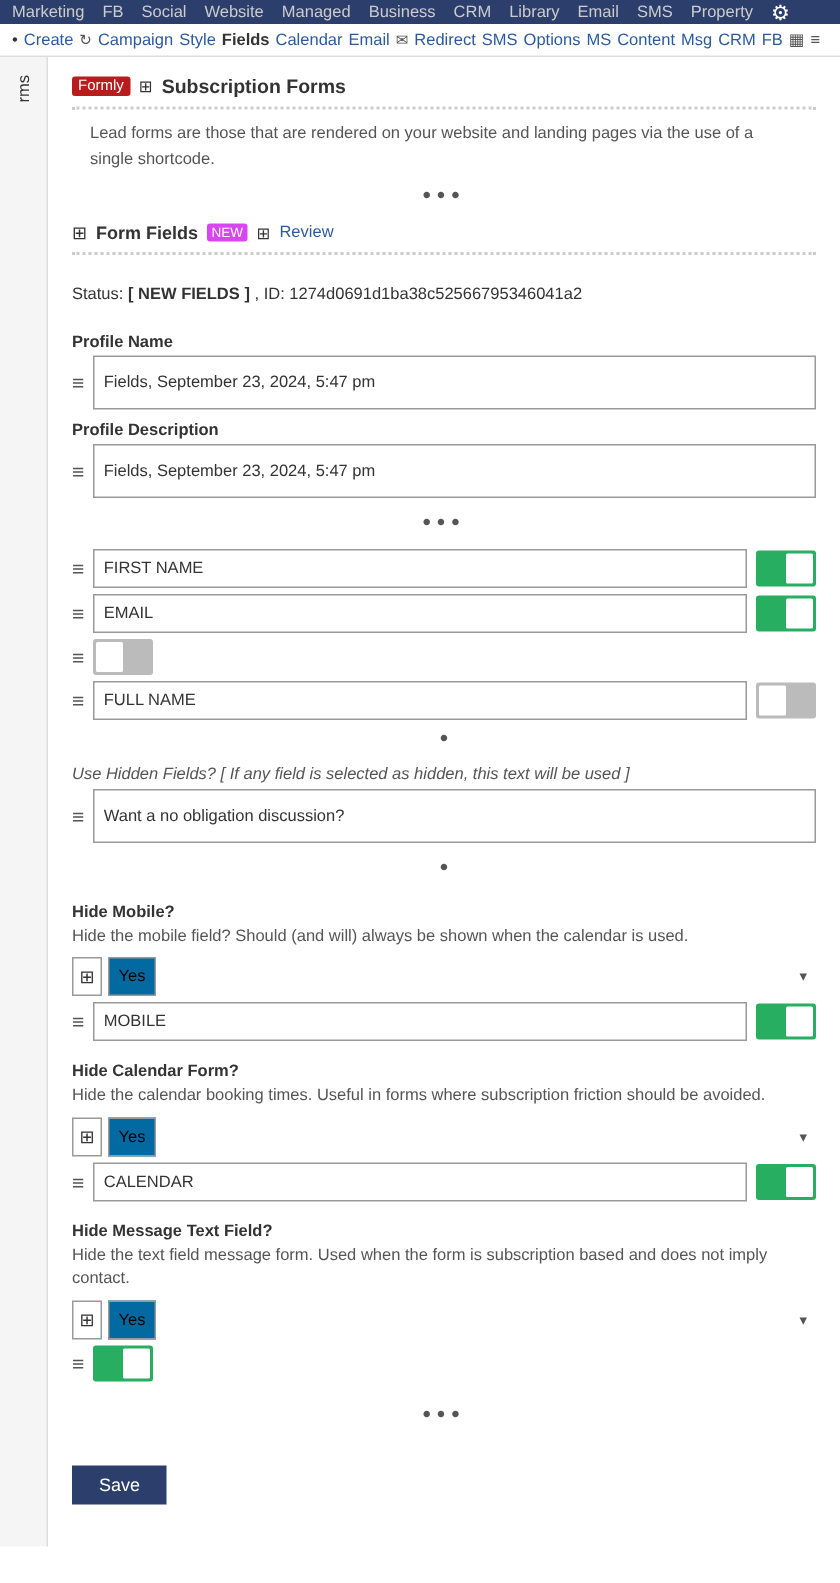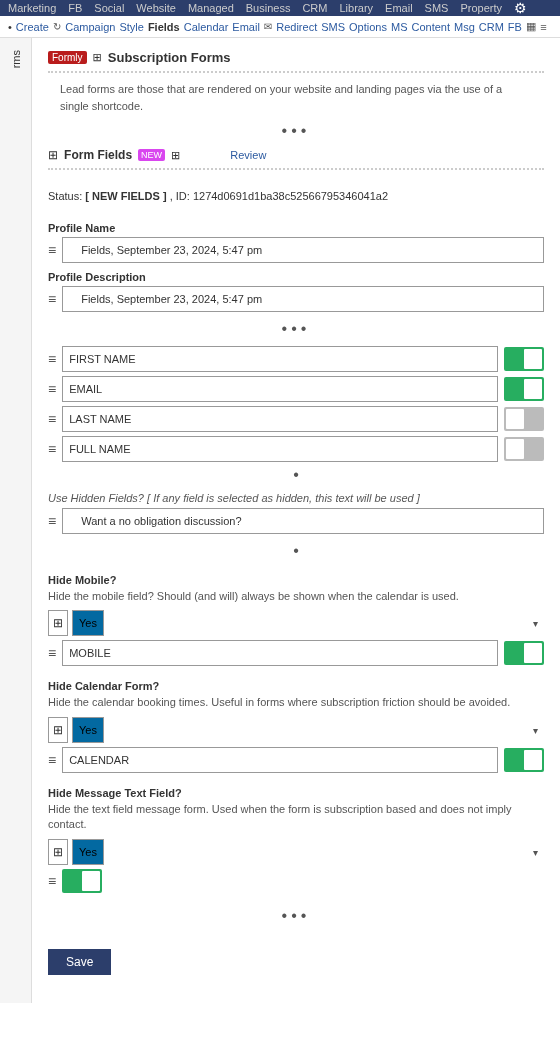--- a/index.html
+++ b/index.html
@@ -123,21 +123,20 @@
       padding: 1px 3px;
       border-radius: 2px;
     }
     .review-link {
       color: #2c5aa0;
       font-size: 11px;
       cursor: pointer;
       display: flex;
       align-items: center;
       gap: 2px;
-      margin-left: 44px;
     }
 
     
     .status-row {
       font-size: 11px;
       color: #333;
       margin: 20px 0;
     }
     .status-bold { font-weight: bold; }
 
@@ -158,24 +157,24 @@
     }
     .drag-handle {
       color: #555;
       font-size: 14px;
       cursor: grab;
       flex-shrink: 0;
     }
     .text-input {
       flex: 1;
       border: 1px solid #999;
-      padding: 4px 18px;
-      font-size: 11px;
-      color: #333;
-      height: 26px;
+      padding: 4px 6px;
+      font-size: 11px;
+      color: #333;
+      height: 36px;
     }
 
     
     .toggle-field-row {
       display: flex;
       align-items: center;
       gap: 6px;
       margin: 4px 0;
     }
     .field-name-box {
@@ -425,21 +424,20 @@
       </div>
 
       <div class="toggle-field-row">
         <span class="drag-handle">≡</span>
         <div class="field-name-box">EMAIL</div>
         <div class="toggle-switch on"></div>
       </div>
 
       <div class="toggle-field-row">
         <span class="drag-handle">≡</span>
-        <div class="field-name-box">LAST NAME</div>
         <div class="toggle-switch off"></div>
       </div>
 
       <div class="toggle-field-row">
         <span class="drag-handle">≡</span>
         <div class="field-name-box">FULL NAME</div>
         <div class="toggle-switch off"></div>
       </div>
 
     </div>

